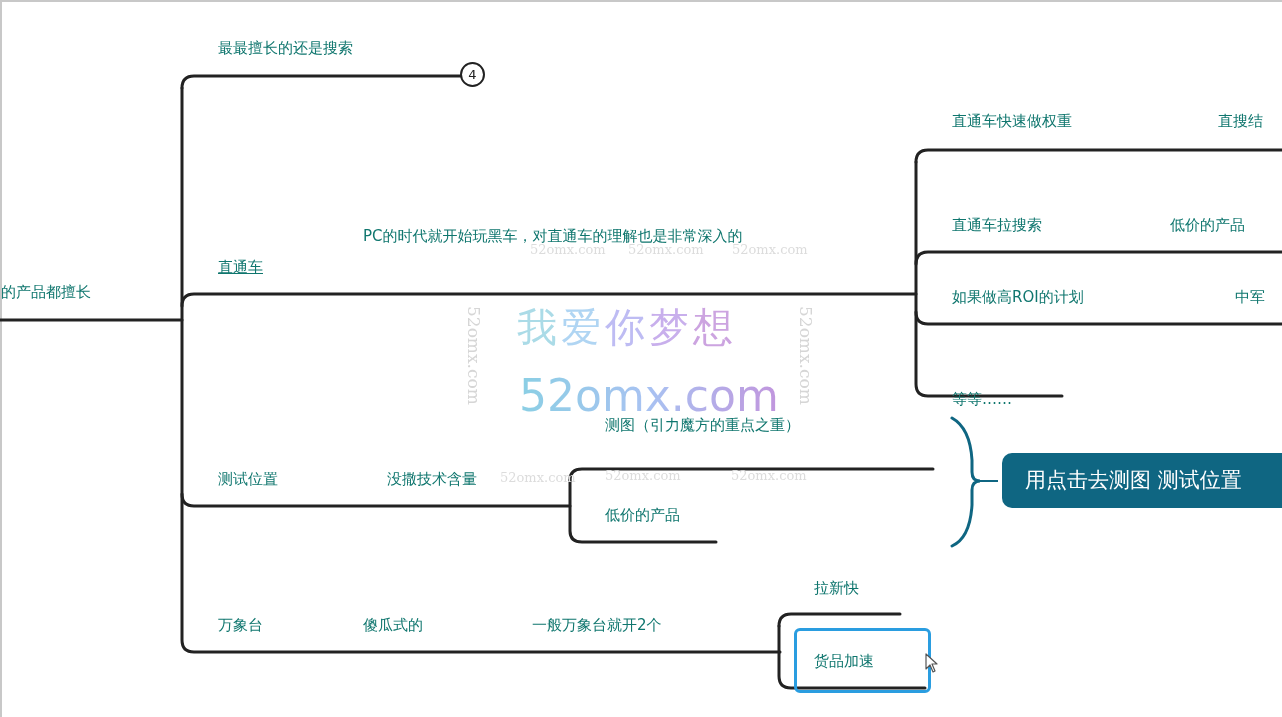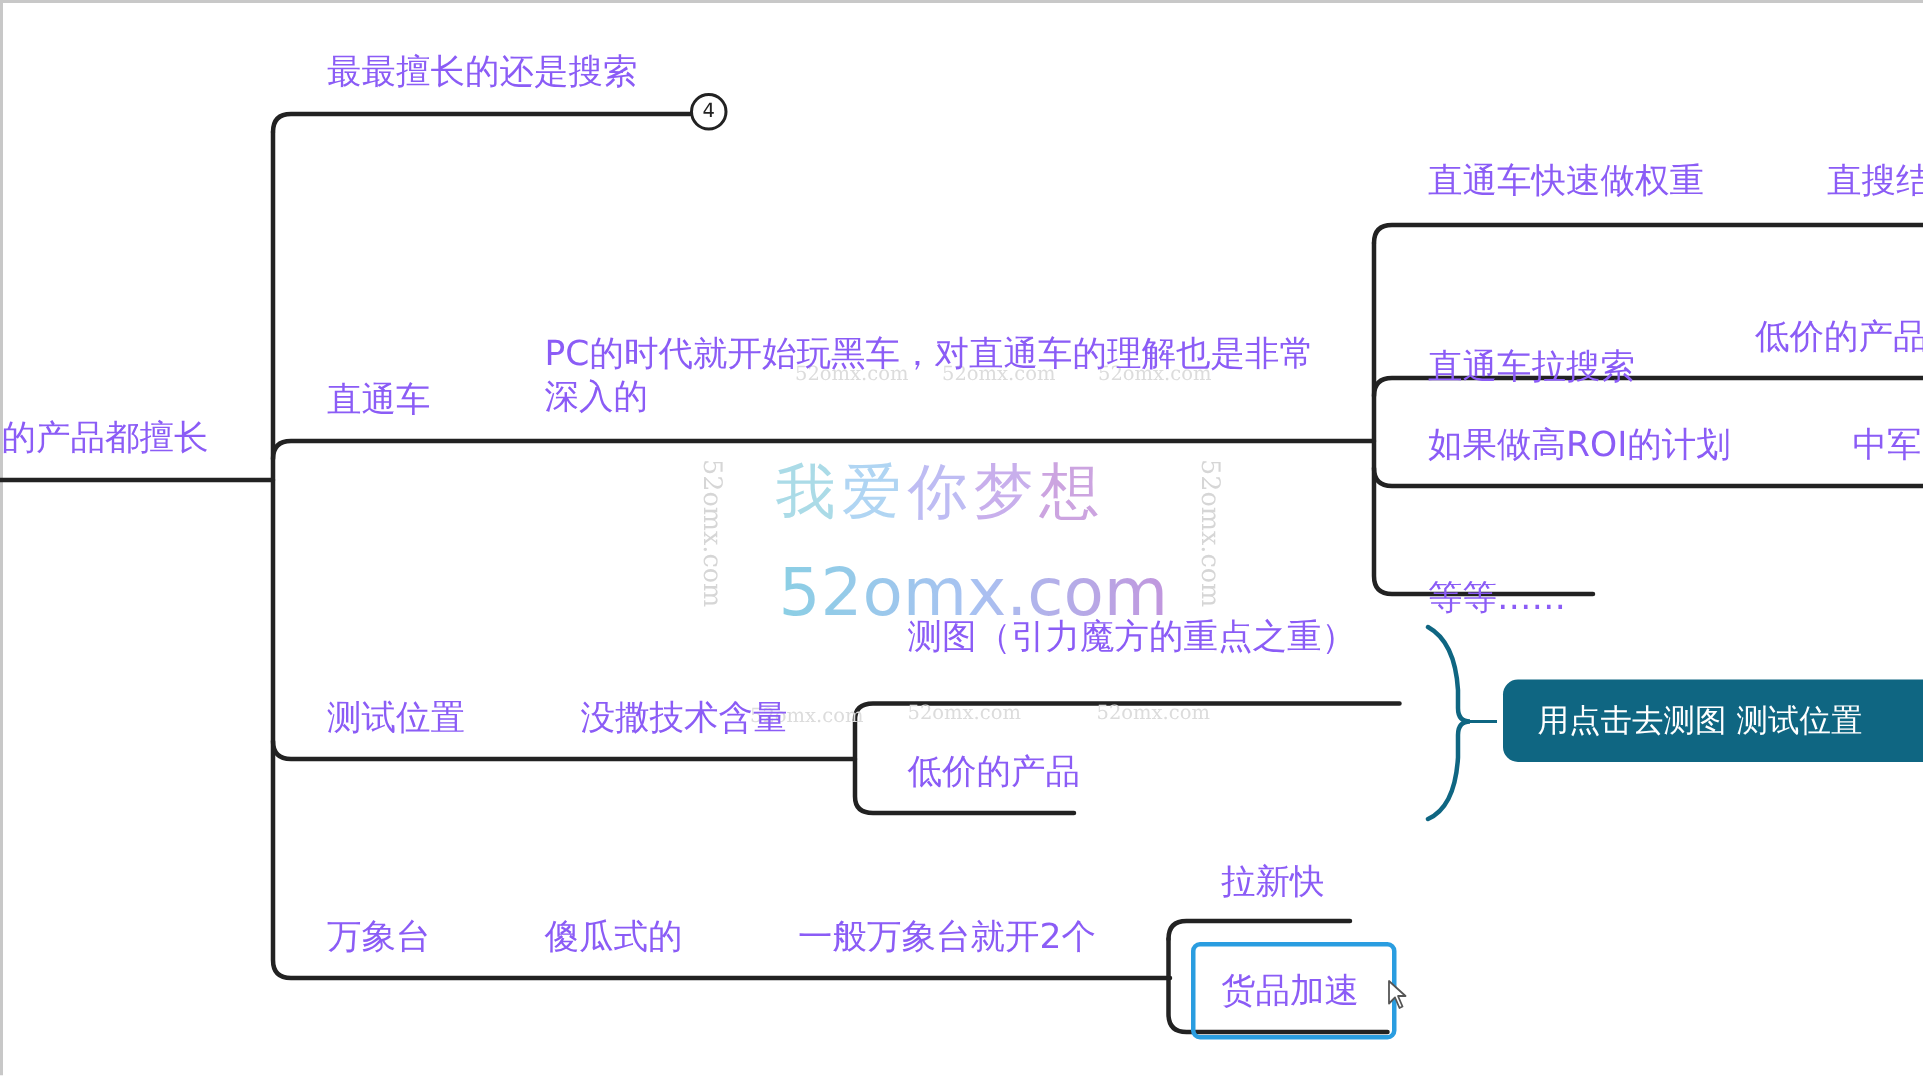--- a/index.html
+++ b/index.html
@@ -24,24 +24,24 @@
       box-sizing: border-box;
       pointer-events: none;
     }
     svg.lines {
       position: absolute;
       left: 0; top: 0;
       width: 1282px; height: 717px;
     }
     .node {
       position: absolute;
-      font-size: 23px;
+      font-size: 15px;
       line-height: 28px;
       white-space: nowrap;
-      color: #8b5cf6;
+      color: #0f766e;
       cursor: pointer;
     }
     .node.multi {
       white-space: normal;
       width: 525px;
       line-height: 29px;
     }
     .badge {
       position: absolute;
       left: 460px; top: 62px;
@@ -175,25 +175,25 @@
 <div class="wm-title">
   <span>我</span><span>爱</span><span>你</span><span>梦</span><span>想</span>
 </div>
 <div class="wm-url">52omx.com</div>
 
 <div class="node" style="left:1px; top:278px;">的产品都擅长</div>
 
 <div class="node" style="left:218px; top:34px;">最最擅长的还是搜索</div>
 <div class="badge">4</div>
 
-<div class="node" style="left:218px; top:253px;">直通车</div>
+<div class="node" style="left:218px; top:253px;text-decoration:underline;">直通车</div>
 <div class="node multi" style="left:363px; top:222px;">PC的时代就开始玩黑车，对直通车的理解也是非常深入的</div>
 <div class="node" style="left:952px; top:107px;">直通车快速做权重</div>
 <div class="node" style="left:1218px; top:107px;">直搜结</div>
-<div class="node" style="left:952px; top:211px;margin-top:20px;">直通车拉搜索</div>
+<div class="node" style="left:952px; top:211px;">直通车拉搜索</div>
 <div class="node" style="left:1170px; top:211px;">低价的产品</div>
 <div class="node" style="left:952px; top:283px;">如果做高ROI的计划</div>
 <div class="node" style="left:1235px; top:283px;">中军</div>
 <div class="node" style="left:952px; top:357px;margin-top:28px;">等等……</div>
 
 <div class="node" style="left:218px; top:465px;">测试位置</div>
 <div class="node" style="left:387px; top:465px;">没撒技术含量</div>
 <div class="node" style="left:605px; top:411px;">测图（引力魔方的重点之重）</div>
 <div class="node" style="left:605px; top:501px;">低价的产品</div>
 <div class="summary">用点击去测图 测试位置</div>

